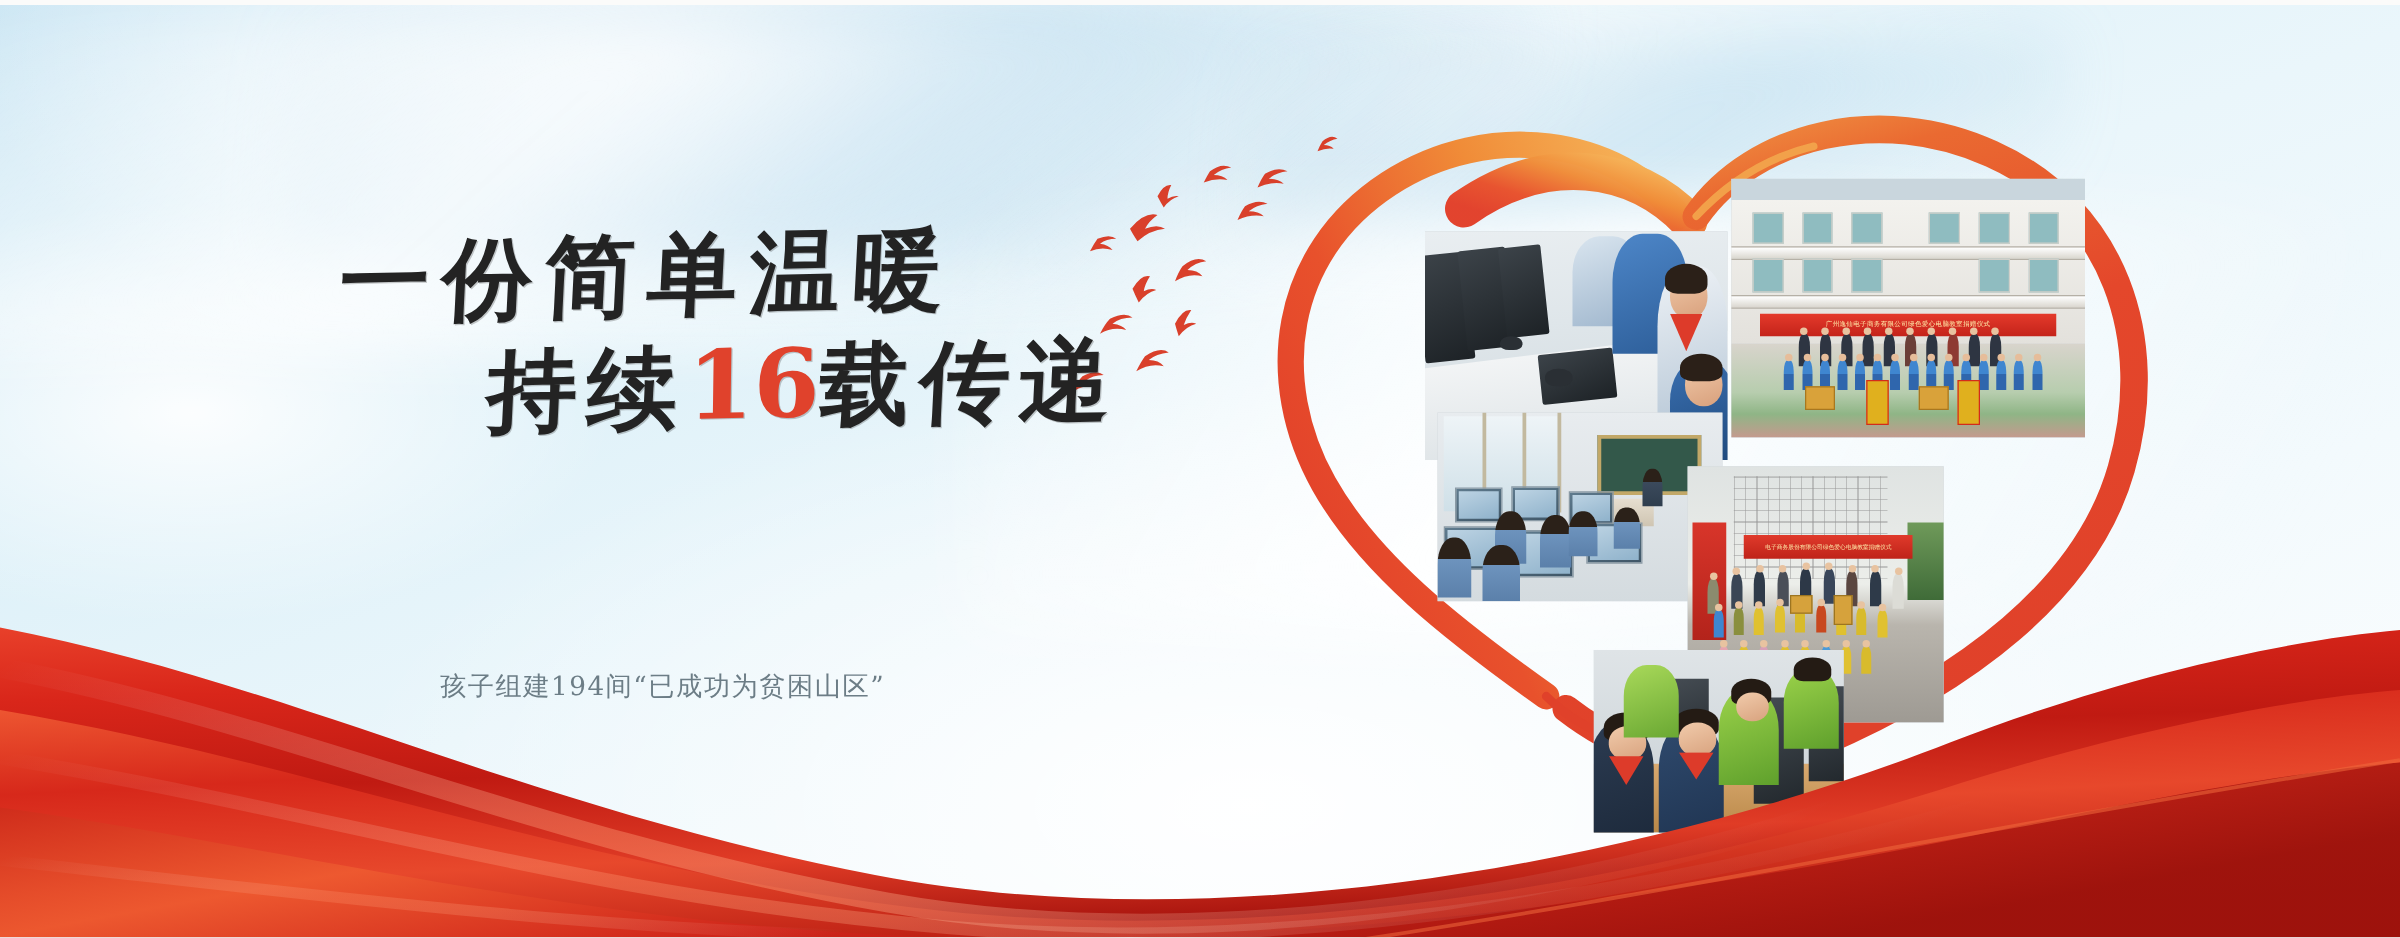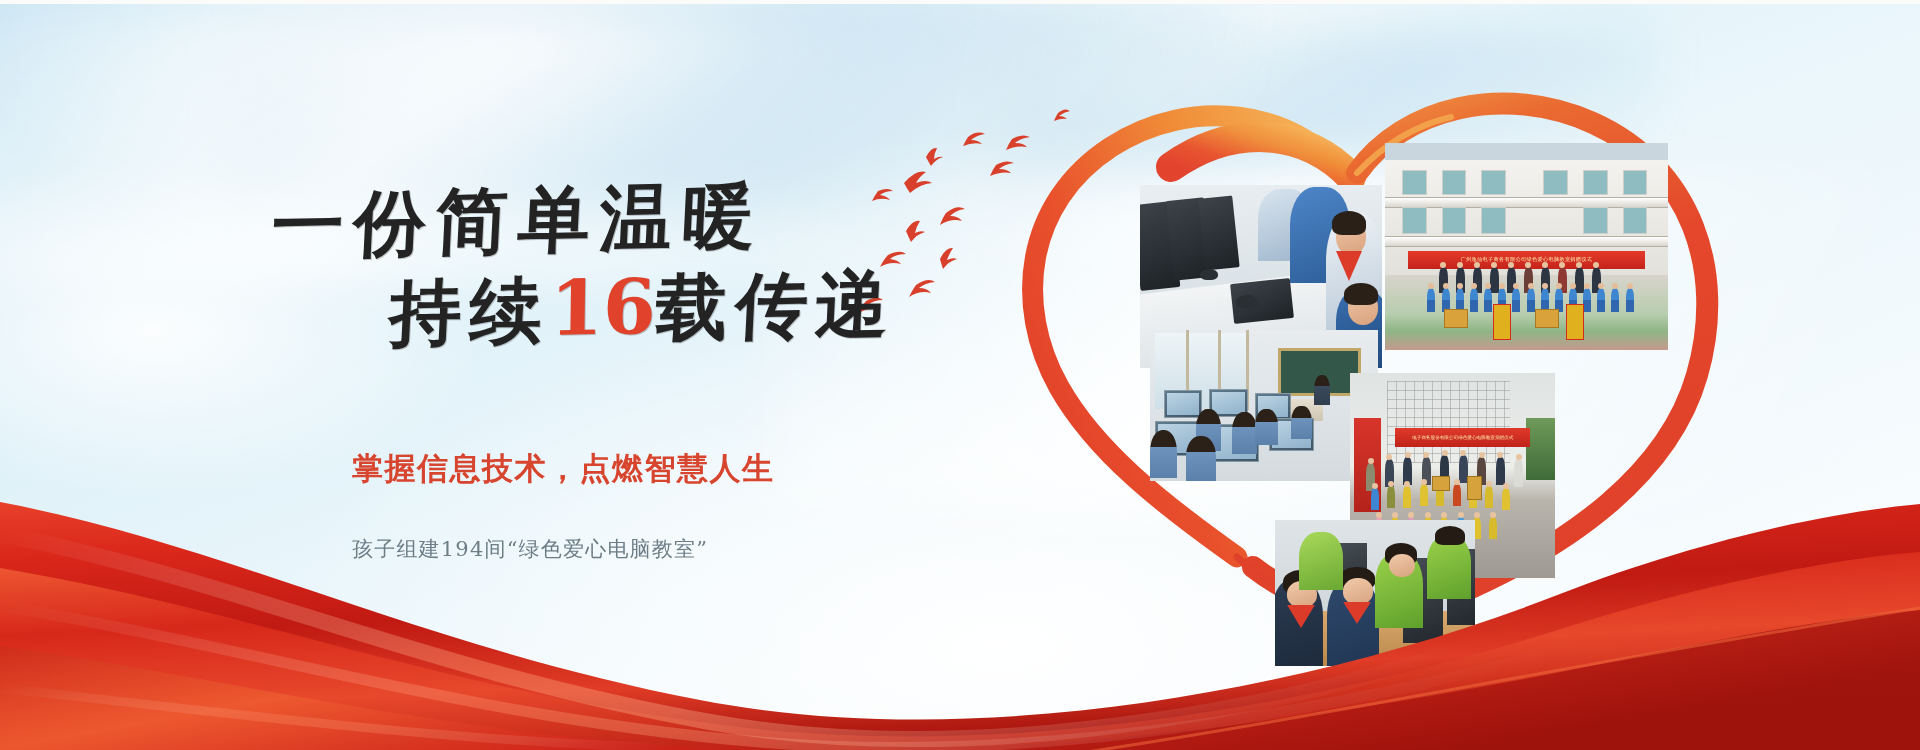--- a/index.html
+++ b/index.html
@@ -418,23 +418,22 @@
       <div class="bo" style="left:12%;top:8%;width:22%;height:40%;background:linear-gradient(160deg,#a9d95a,#6aa833)"></div>
       <div class="bo" style="left:76%;top:10%;width:22%;height:44%;background:linear-gradient(160deg,#9bd24a,#5fa02c)"></div>
       <div class="hr" style="left:80%;top:4%;width:15%;height:13%"></div>
     </div>
   </div>
 
   <div class="textblock">
     <div class="headline">一份简单温暖</div>
     <div class="headline l2"><span>持续</span><span class="hl-num">16</span><span>载传递</span></div>
 
-    <div class="subline s2">掌握信息技术，点燃智慧人生</div>
-
-    <div class="bodyline b2">孩子组建194间“绿色爱心电脑教室”</div>
+
+    <div class="bodyline b2">孩子组建194间“已成功为贫困山区”</div>
   </div>
 
   <div class="ribbon">
     <svg width="1920" height="300" viewBox="0 0 1920 300" preserveAspectRatio="none" xmlns="http://www.w3.org/2000/svg">
       <defs>
         <linearGradient id="silkA" x1="0" y1="0" x2="0.3" y2="1">
           <stop offset="0%" stop-color="#e8402a"></stop>
           <stop offset="22%" stop-color="#d9261a"></stop>
           <stop offset="50%" stop-color="#c01a12"></stop>
           <stop offset="78%" stop-color="#e03c26"></stop>

